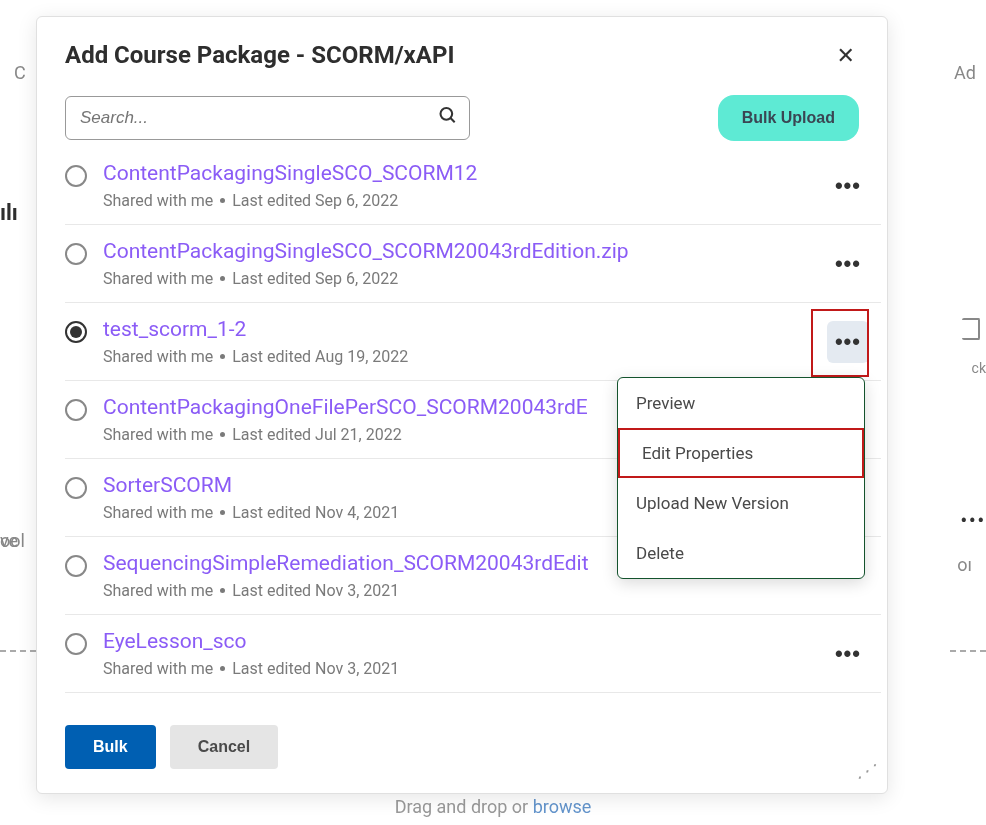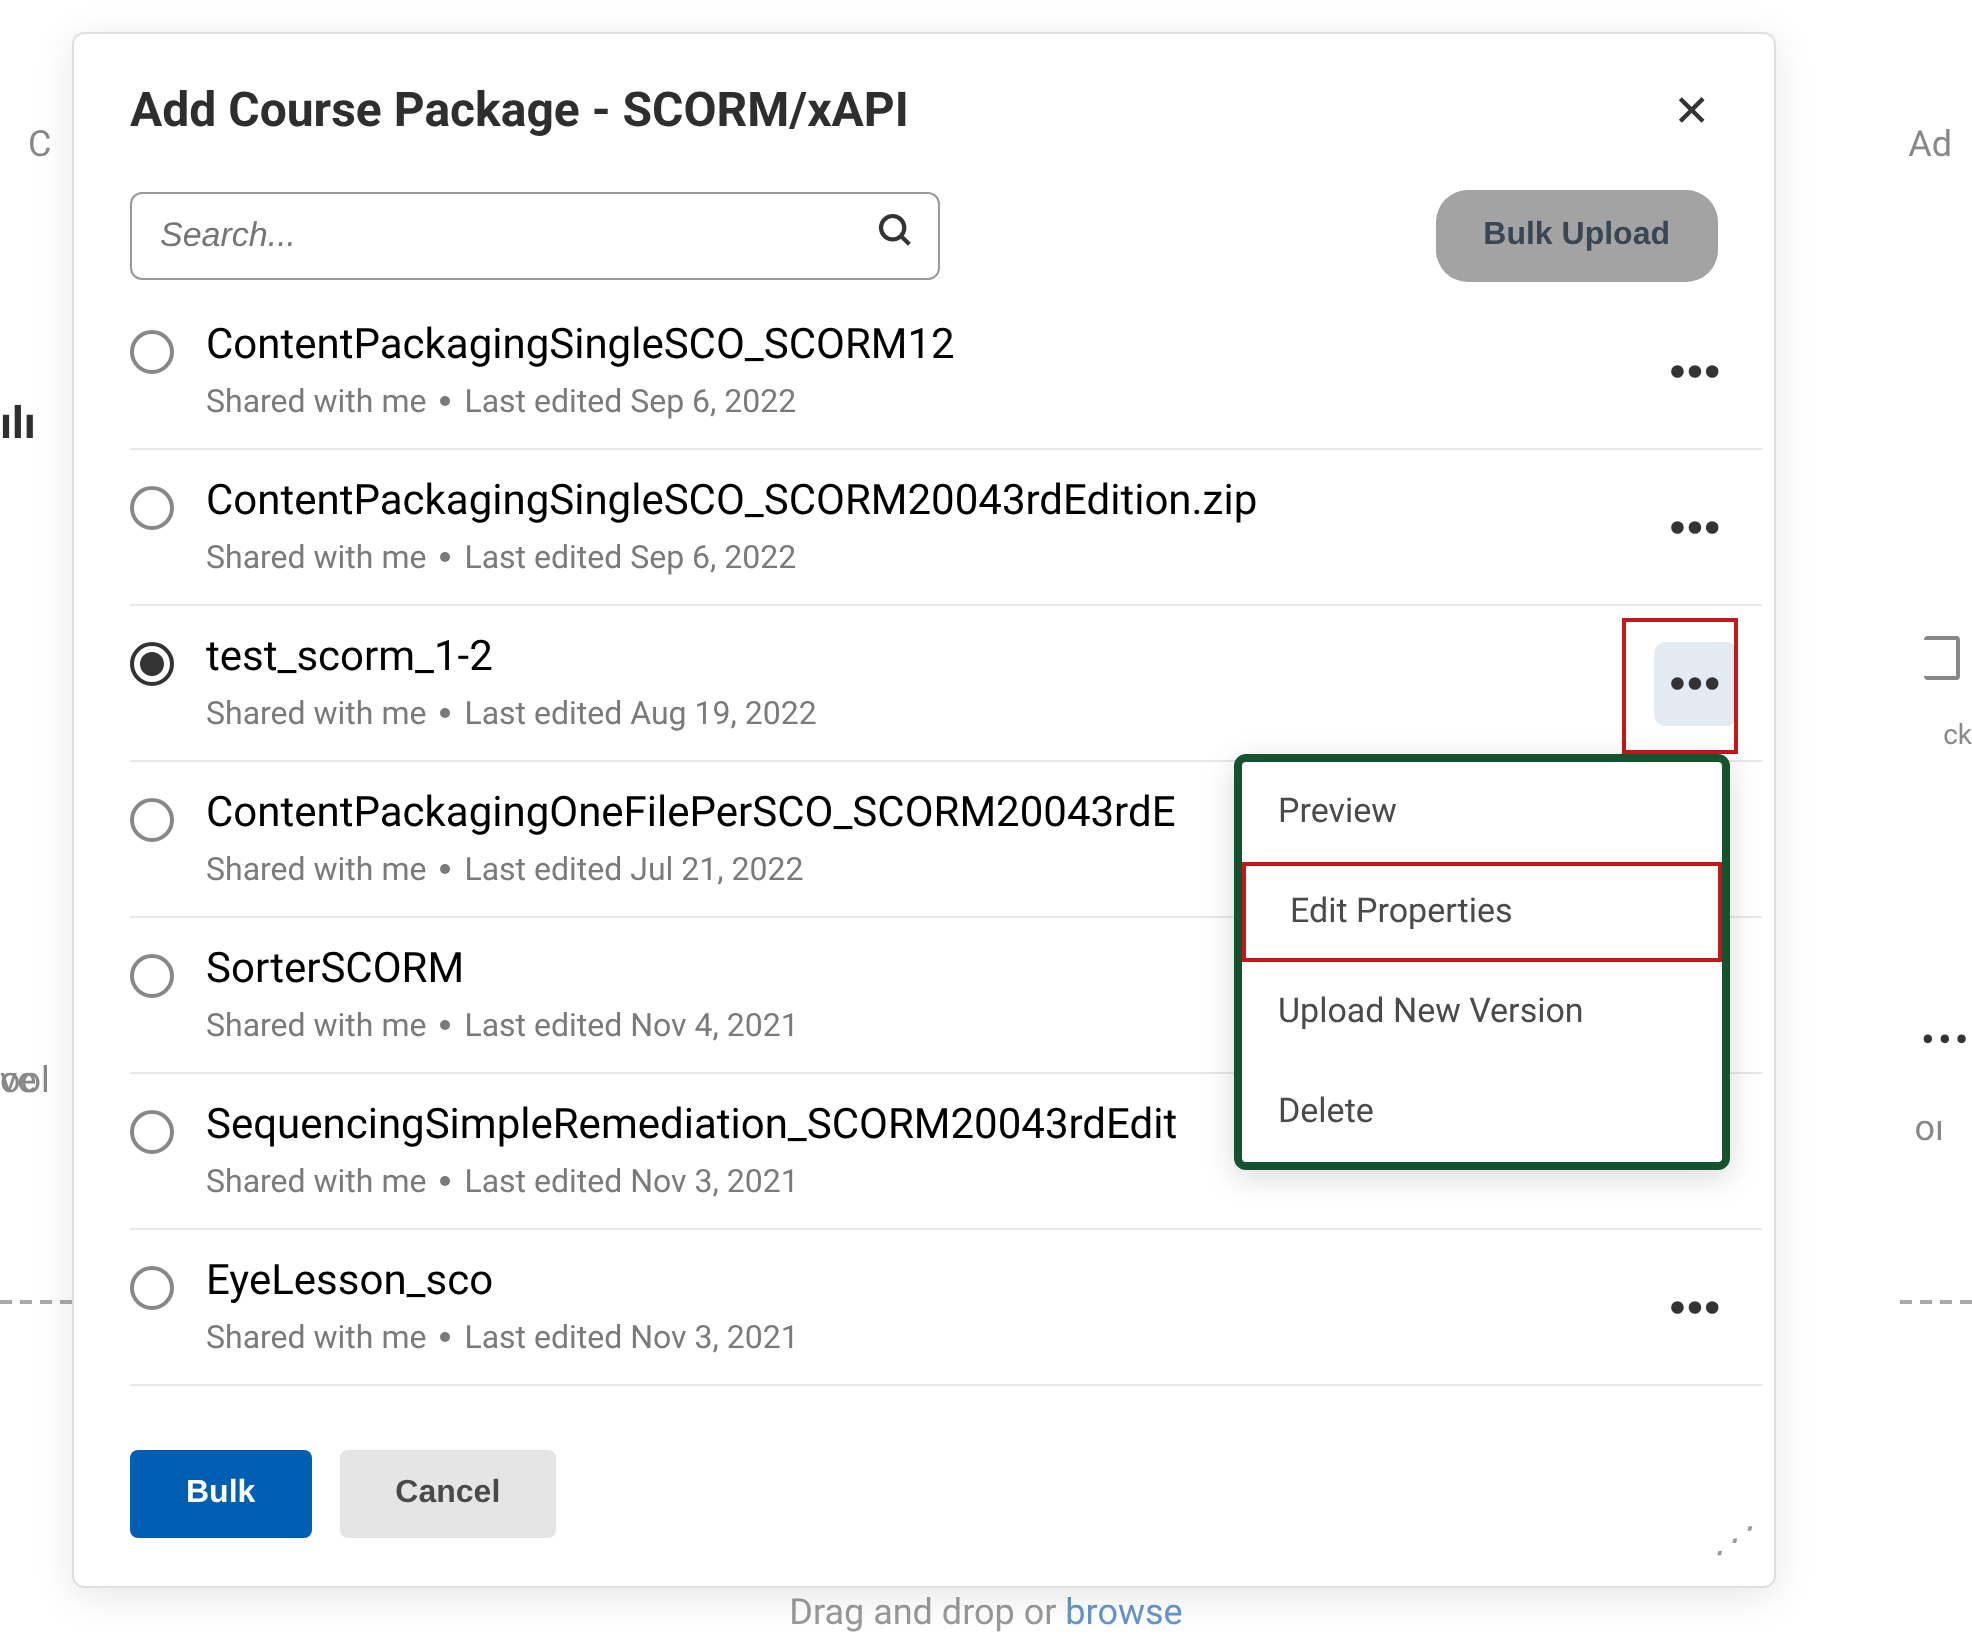--- a/index.html
+++ b/index.html
@@ -101,21 +101,21 @@
     }
     .search-icon {
       position: absolute;
       right: 12px;
       top: 50%;
       transform: translateY(-50%);
       font-size: 20px;
       color: #333;
     }
     .bulk-upload-btn {
-      background: #a3a3a3;
+      background: #5eead4;
       border: none;
       border-radius: 16px;
       padding: 14px 24px;
       font-size: 16px;
       font-weight: 700;
       color: #3a4653;
       cursor: pointer;
     }
     .modal-body {
       flex: 1;
@@ -181,21 +181,21 @@
       height: 12px;
       background: #333;
       border-radius: 50%;
     }
     .package-info {
       flex: 1;
       min-width: 0;
     }
     .package-title {
       font-size: 21px;
-      color: #000000;
+      color: #8b5cf6;
       margin-bottom: 6px;
       white-space: nowrap;
       overflow: hidden;
       text-overflow: clip;
     }
     .package-meta {
       font-size: 16px;
       color: #7a7a7a;
     }
     .package-meta .dot {
@@ -233,21 +233,21 @@
       right: 18px;
       width: 58px;
       height: 68px;
     }
     .dropdown-menu {
       position: absolute;
       top: 236px;
       right: 22px;
       width: 248px;
       background: #fff;
-      border: 4px solid #14532d;
+      border: 1px solid #14532d;
       border-radius: 6px;
       box-shadow: 0 4px 16px rgba(0,0,0,0.15);
       z-index: 10;
     }
     .dropdown-item {
       padding: 15px 18px;
       font-size: 17px;
       color: #4a4a4a;
       cursor: pointer;
       list-style: none;

